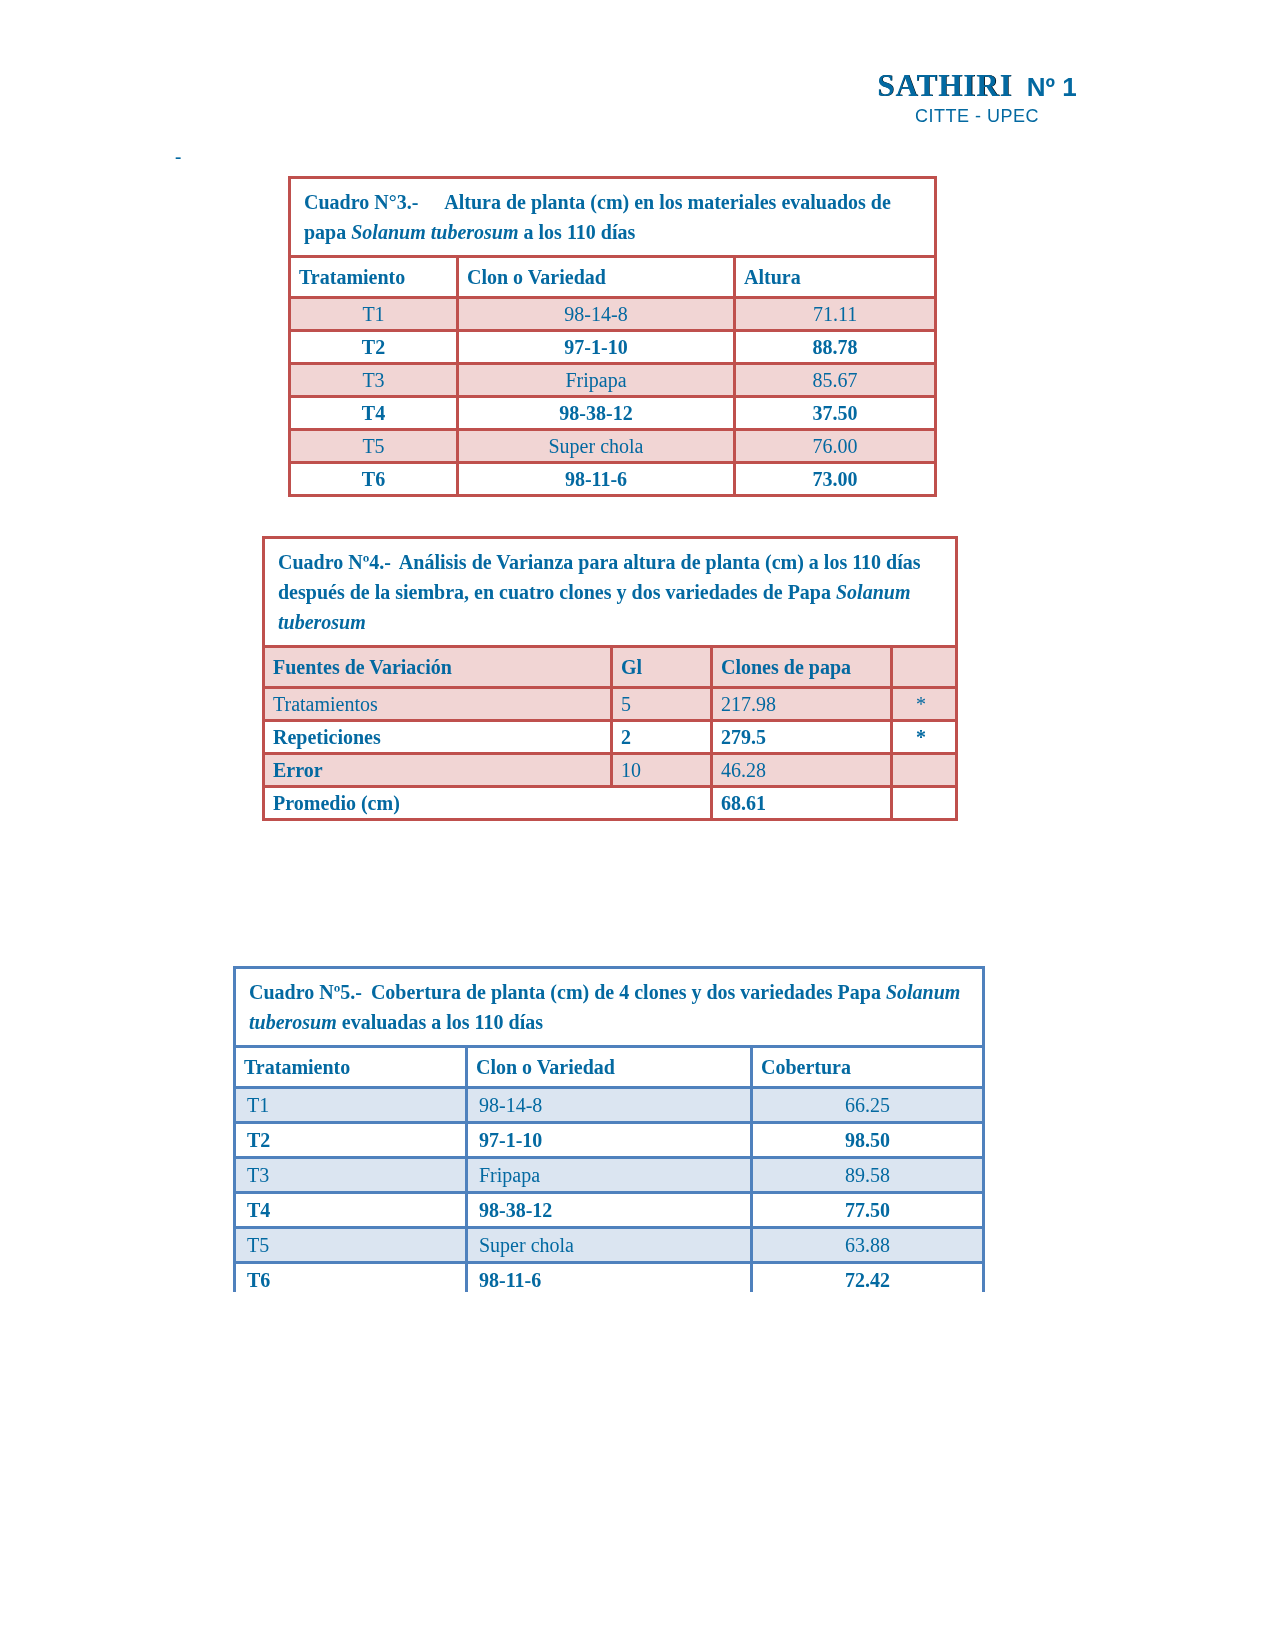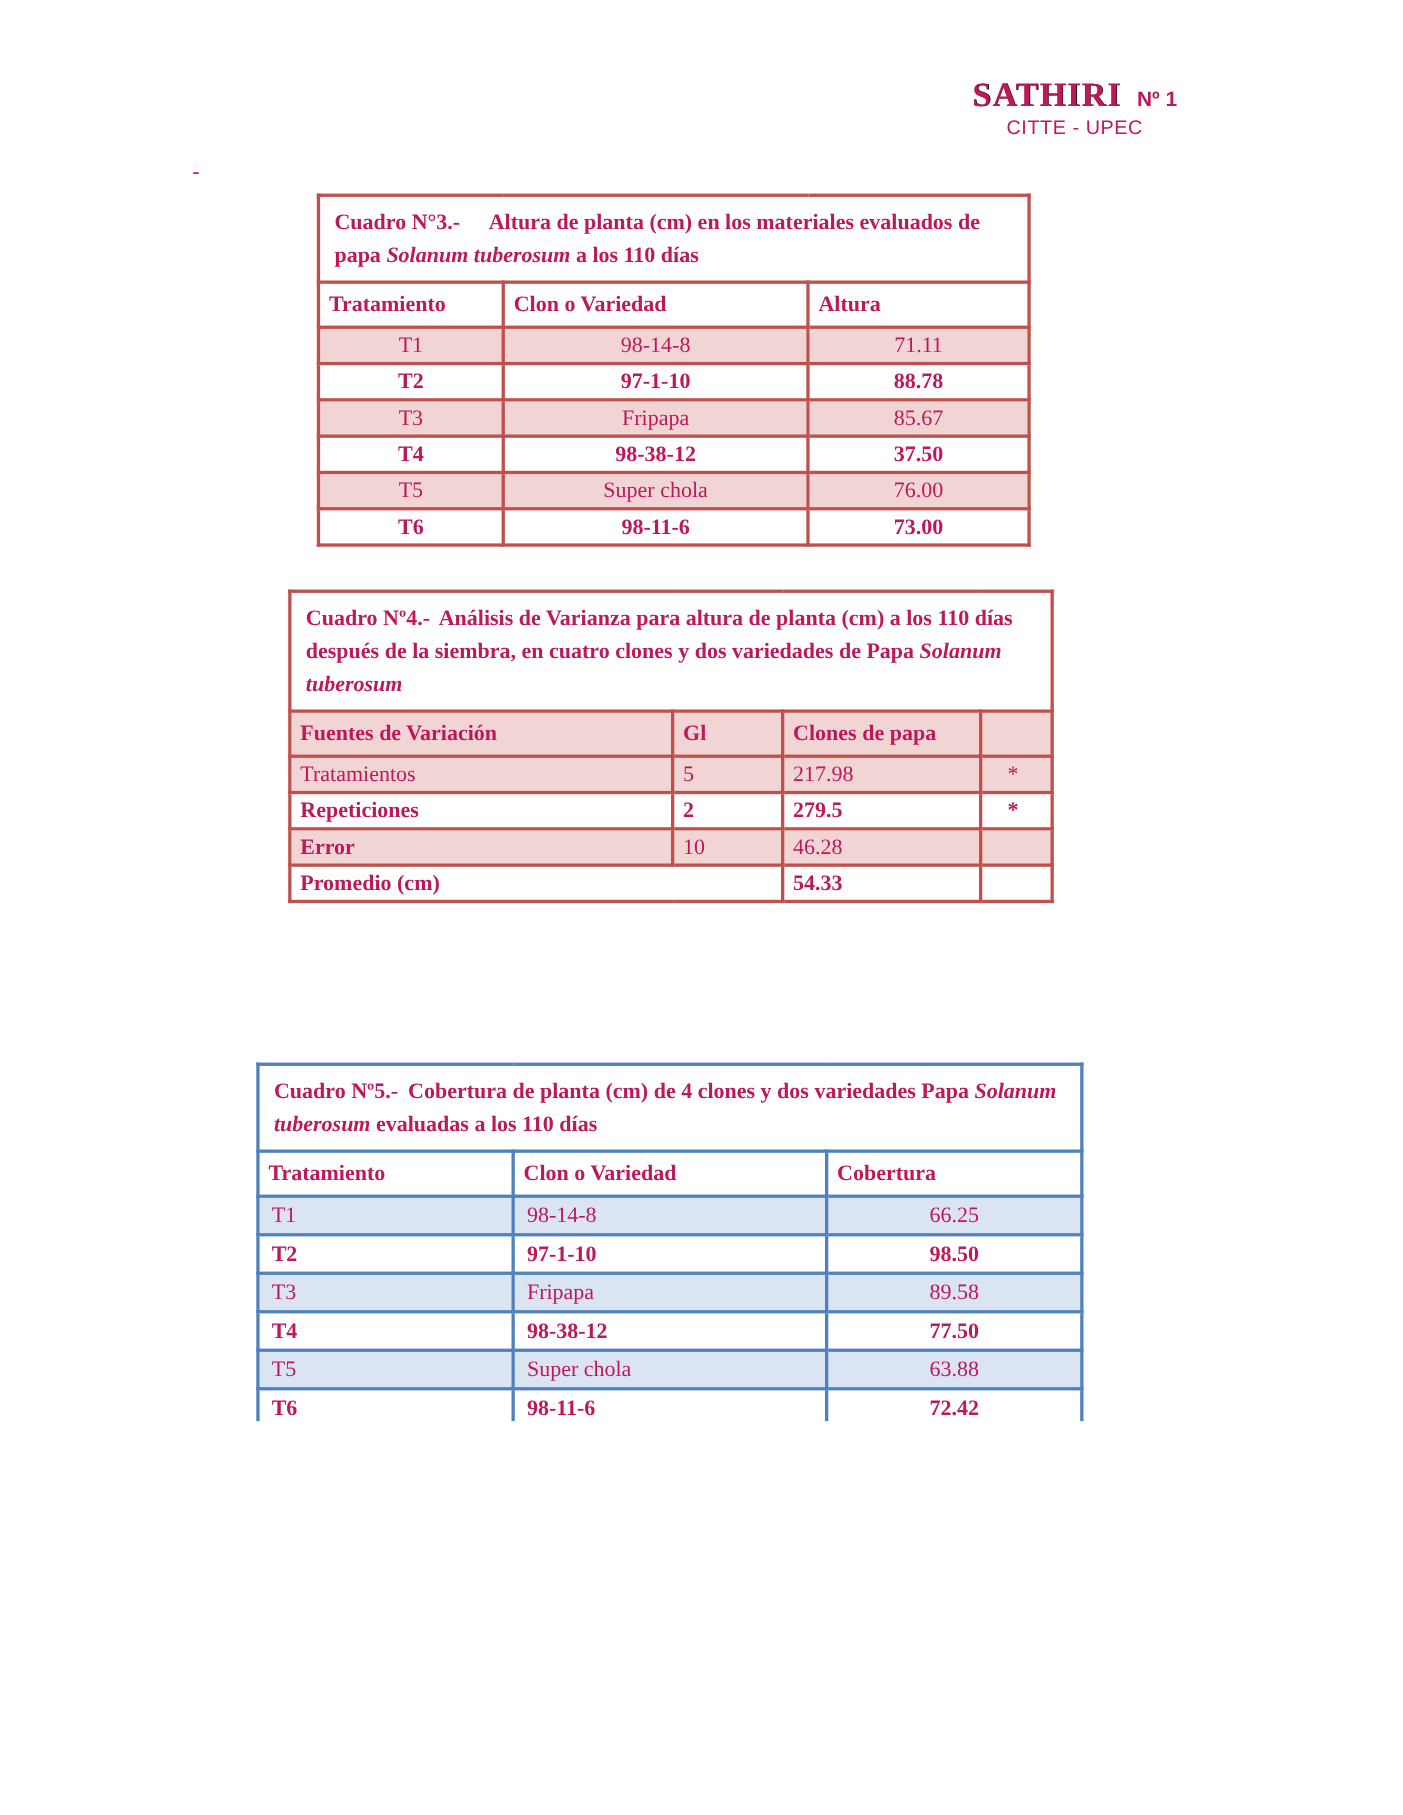--- a/index.html
+++ b/index.html
@@ -2,21 +2,21 @@
 <html><head>
 <meta charset="utf-8">
 <style>
   html,body { margin:0; padding:0; background:#ffffff; }
   .page {
     position: relative;
     width: 1275px;
     height: 1292px;
     background: #ffffff;
     font-family: "Liberation Serif", serif;
-    color: #be185d;
+    color: #0369a1;
     overflow: hidden;
   }
 
   
   .masthead {
     position: absolute;
     left: 872px; top: 68px;
     width: 210px;
     text-align: center;
   }
@@ -26,21 +26,21 @@
   .journal-name {
     font-family: "Liberation Serif", serif;
     font-weight: bold;
     font-size: 31px;
     letter-spacing: 1px;
     text-shadow: 0.6px 0 0 #000;
   }
   .issue-no {
     font-family: "Liberation Sans", sans-serif;
     font-weight: bold;
-    font-size: 19px;
+    font-size: 26px;
   }
   .subtitle {
     font-family: "Liberation Sans", sans-serif;
     font-size: 18px;
     margin-top: 2px;
     letter-spacing: 0.5px;
   }
   .stray-dash {
     position: absolute;
     left: 175px; top: 146px;
@@ -220,21 +220,21 @@
           <td class="sig">*</td>
         </tr>
         <tr class="row-pink plain-row">
           <td class="lbl-bold">Error</td>
           <td>10</td>
           <td>46.28</td>
           <td class="sig"></td>
         </tr>
         <tr class="row-white bold-row">
           <td colspan="2">Promedio (cm)</td>
-          <td>54.33</td>
+          <td>68.61</td>
           <td class="sig"></td>
         </tr>
       </tbody>
     </table>
   </div>
 
   <div class="tbl-wrap blue-theme" style="left:233px; top:966px; width:749px;">
     <table class="doc-table banded t5">
       <colgroup>
           <col style="width:232px">

